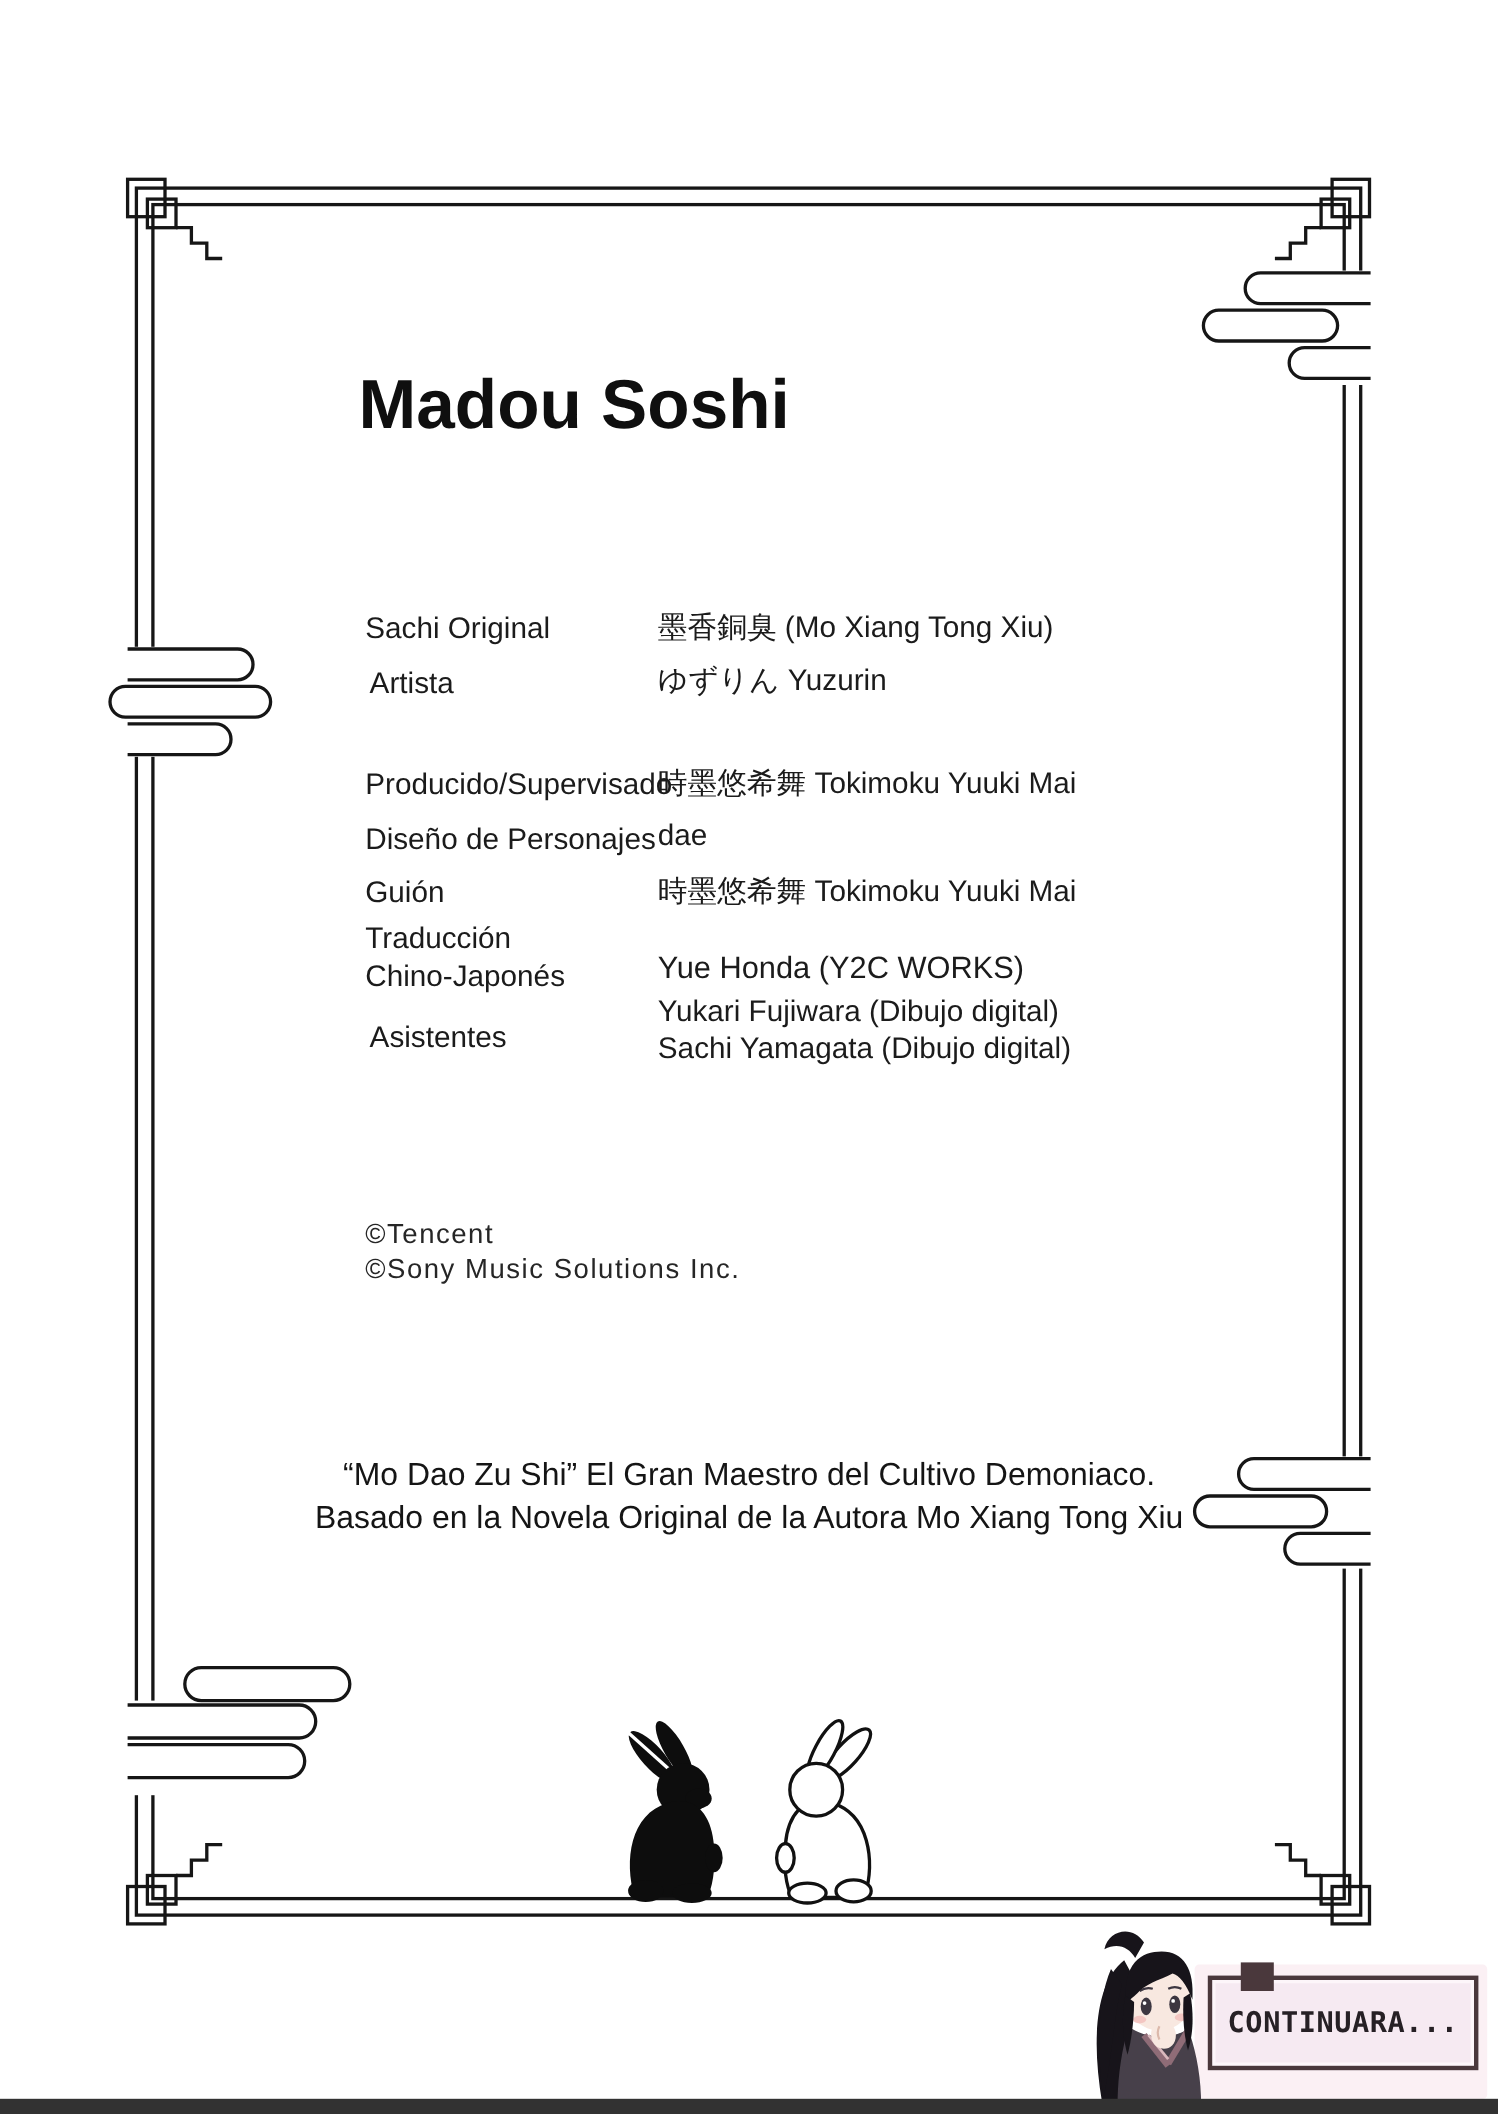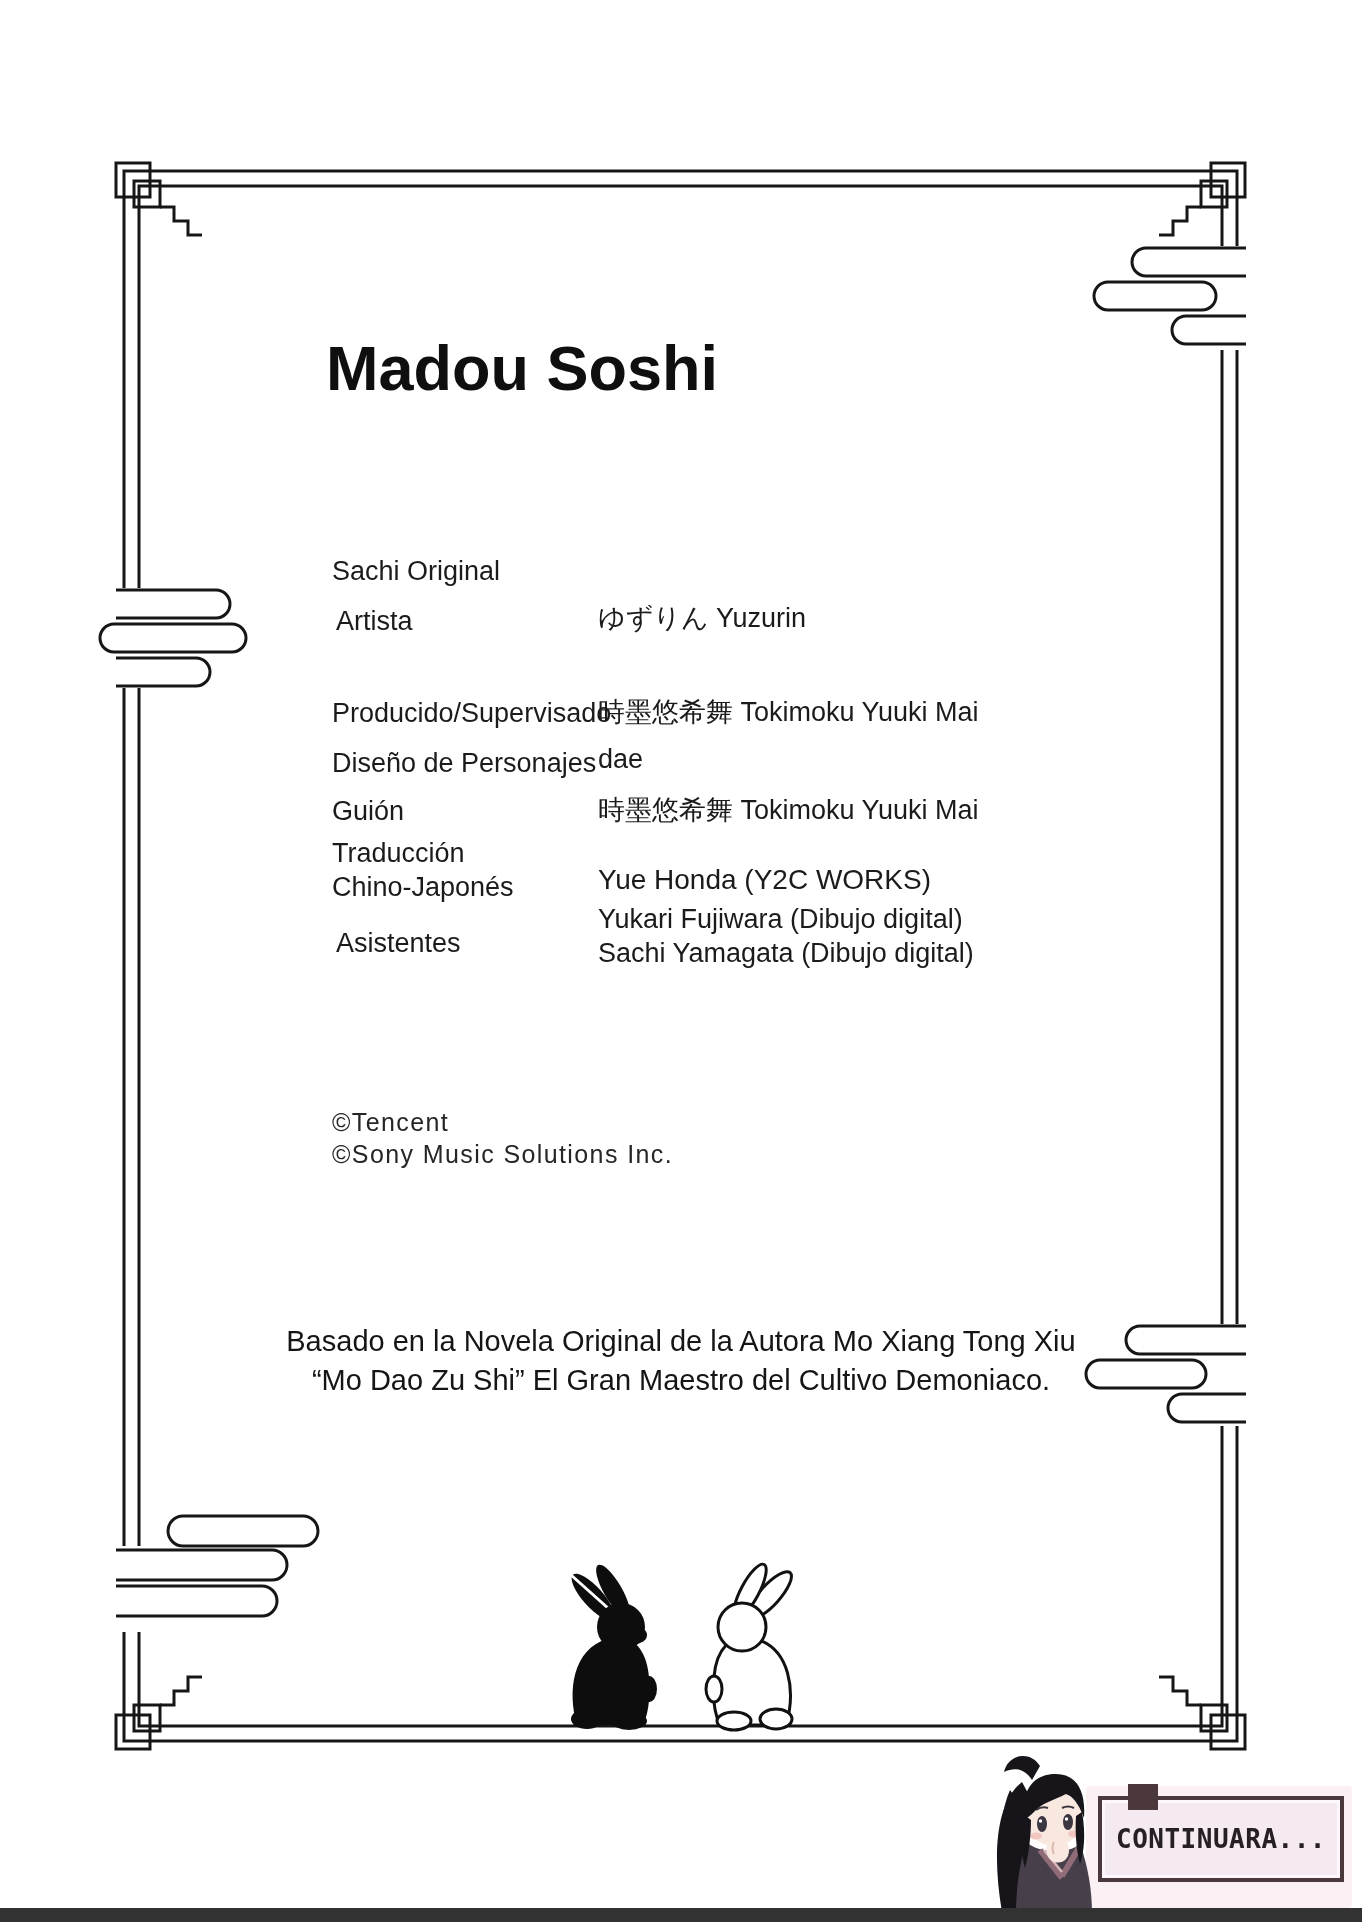--- a/index.html
+++ b/index.html
@@ -145,20 +145,21 @@
       <ellipse cx="26" cy="124" rx="8" ry="13"></ellipse>
       <ellipse cx="88" cy="154" rx="16" ry="10"></ellipse>
       <ellipse cx="46" cy="156" rx="17" ry="9"></ellipse>
       <circle cx="54" cy="62" r="24"></circle>
     </g>
   </svg>
 
   <div class="txt" id="page-title">Madou Soshi</div>
 
   <div class="txt credit-label" style="left:332px;top:556px;">Sachi Original</div>
+  <div class="txt credit-value" style="left:598px;top:552px;">墨香銅臭 (Mo Xiang Tong Xiu)</div>
 
   <div class="txt credit-label" style="left:336px;top:606px;">Artista</div>
   <div class="txt credit-value" style="left:598px;top:600px;">ゆずりん Yuzurin</div>
 
   <div class="txt credit-label" style="left:332px;top:698px;">Producido/Supervisado</div>
   <div class="txt credit-value" style="left:598px;top:694px;">時墨悠希舞 Tokimoku Yuuki Mai</div>
 
   <div class="txt credit-label" style="left:332px;top:748px;">Diseño de Personajes</div>
   <div class="txt credit-value" style="left:598px;top:744px;">dae</div>
 
@@ -170,22 +171,22 @@
   <div class="txt credit-value" style="left:598px;top:850px;font-size:28px;margin-top:14px;">Yue Honda (Y2C WORKS)</div>
 
   <div class="txt credit-label" style="left:336px;top:928px;">Asistentes</div>
   <div class="txt credit-value" style="left:598px;top:904px;">Yukari Fujiwara (Dibujo digital)</div>
   <div class="txt credit-value" style="left:598px;top:938px;">Sachi Yamagata (Dibujo digital)</div>
 
   <div class="txt copyright-line" style="left:332px;top:1108px;">©Tencent</div>
   <div class="txt copyright-line" style="left:332px;top:1140px;">©Sony Music Solutions Inc.</div>
 
   <div id="based-on">
+    <div>“Mo Dao Zu Shi” El Gran Maestro del Cultivo Demoniaco.</div>
     <div>Basado en la Novela Original de la Autora Mo Xiang Tong Xiu</div>
-    <div>“Mo Dao Zu Shi” El Gran Maestro del Cultivo Demoniaco.</div>
   </div>
 
   <div class="abs" id="continuara-halo"></div>
   <div class="abs" id="continuara-box">
     <span id="continuara-label">CONTINUARA...</span>
   </div>
   <div class="abs" id="continuara-tab"></div>
 
   <svg id="chibi-svg" width="122" height="164" viewBox="0 0 122 164">
 

